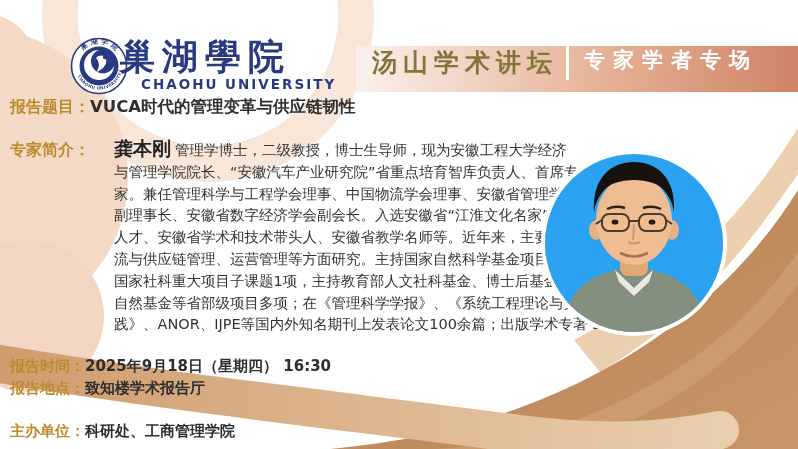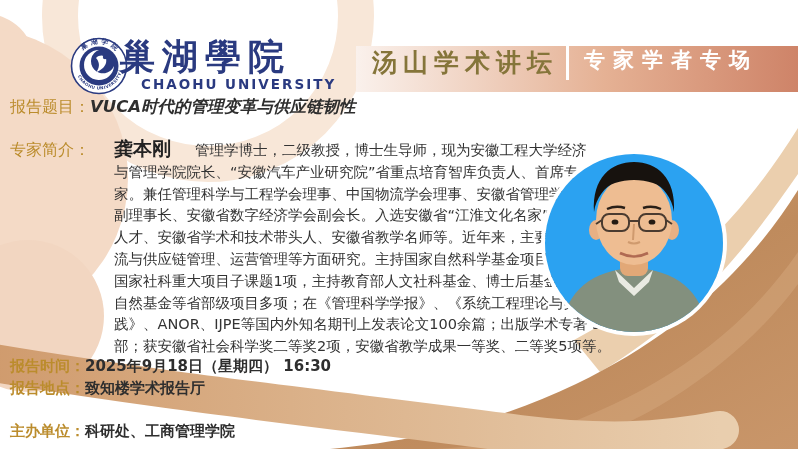--- a/index.html
+++ b/index.html
@@ -32,38 +32,38 @@
     letter-spacing:6px; white-space:nowrap;
   }
   .banner-divider { width:3px; height:34px; background:#ffffff; margin:0 15px 0 8px; }
   .banner-subtitle {
     font-family:"DejaVu Serif","Liberation Serif",serif;
     font-size:21px; font-weight:600; color:#ffffff; letter-spacing:8px; white-space:nowrap;
   }
 
   
   .row { position:absolute; left:10px; z-index:2; display:flex; align-items:baseline; white-space:nowrap; }
-  .label { font-size:16px; font-weight:400; color:#bb8c2c; }
+  .label { font-size:16px; font-weight:700; color:#bb8c2c; }
   .label-sm { font-size:15px; font-weight:700; color:#bb8c2c; }
-  .value { font-size:16.5px; font-weight:800; color:#2e2e2e;font-style:italic; }
+  .value { font-size:16.5px; font-weight:800; color:#2e2e2e; }
   .value-sm { font-size:15px; font-weight:800; color:#2e2e2e; }
   .row-title { top:96px; }
   .row-bio-label { top:140px; }
   .row-time { top:357px;text-align:right; }
   .row-location { top:379px; }
   .row-organizer { top:422px; }
 
   
   .bio { position:absolute; left:114px; top:138px; width:460px; z-index:2; }
   .bio-line {
     font-size:14.5px; line-height:21.8px; color:#333333; font-weight:500;
     white-space:nowrap;
   }
   .speaker-name {
-    font-size:19px; font-weight:800; color:#222222; margin-right:24px;
+    font-size:19px; font-weight:800; color:#222222; margin-right:4px;
   }
 
   
   .photo {
     position:absolute; left:545px; top:154px; width:178px; height:178px; z-index:2;
     border-radius:50%; overflow:hidden; box-shadow:0 0 0 4px #ffffff;
   }
   .photo svg { display:block; }
 </style>
 </head>
@@ -141,21 +141,20 @@
       <span class="speaker-name">龚本刚</span><span>管理学博士，二级教授，博士生导师，现为安徽工程大学经济</span>
     </div>
     <div class="bio-line">与管理学院院长、“安徽汽车产业研究院”省重点培育智库负责人、首席专</div>
     <div class="bio-line">家。兼任管理科学与工程学会理事、中国物流学会理事、安徽省管理学学会</div>
     <div class="bio-line">副理事长、安徽省数字经济学会副会长。入选安徽省“江淮文化名家”领军</div>
     <div class="bio-line">人才、安徽省学术和技术带头人、安徽省教学名师等。近年来，主要从事物</div>
     <div class="bio-line">流与供应链管理、运营管理等方面研究。主持国家自然科学基金项目4项、</div>
     <div class="bio-line">国家社科重大项目子课题1项，主持教育部人文社科基金、博士后基金和省</div>
     <div class="bio-line">自然基金等省部级项目多项；在《管理科学学报》、《系统工程理论与实</div>
     <div class="bio-line">践》、ANOR、IJPE等国内外知名期刊上发表论文100余篇；出版学术专著 3</div>
-    <div class="bio-line">部；获安徽省社会科学奖二等奖2项，安徽省教学成果一等奖、二等奖5项等。</div>
   </div>
 
   <div class="photo">
     <svg viewBox="0 0 178 178" width="178" height="178">
       <rect width="178" height="178" fill="#2ba2f1"></rect>
 
       <path d="M16,178 C20,136 48,116 89,114 C130,116 158,136 162,178 Z" fill="#83907e"></path>
       <path d="M70,116 L89,134 L108,116 L104,128 L89,142 L74,128 Z" fill="#e9eae2"></path>
 
       <rect x="75" y="94" width="28" height="28" rx="8" fill="#e2a877"></rect>

